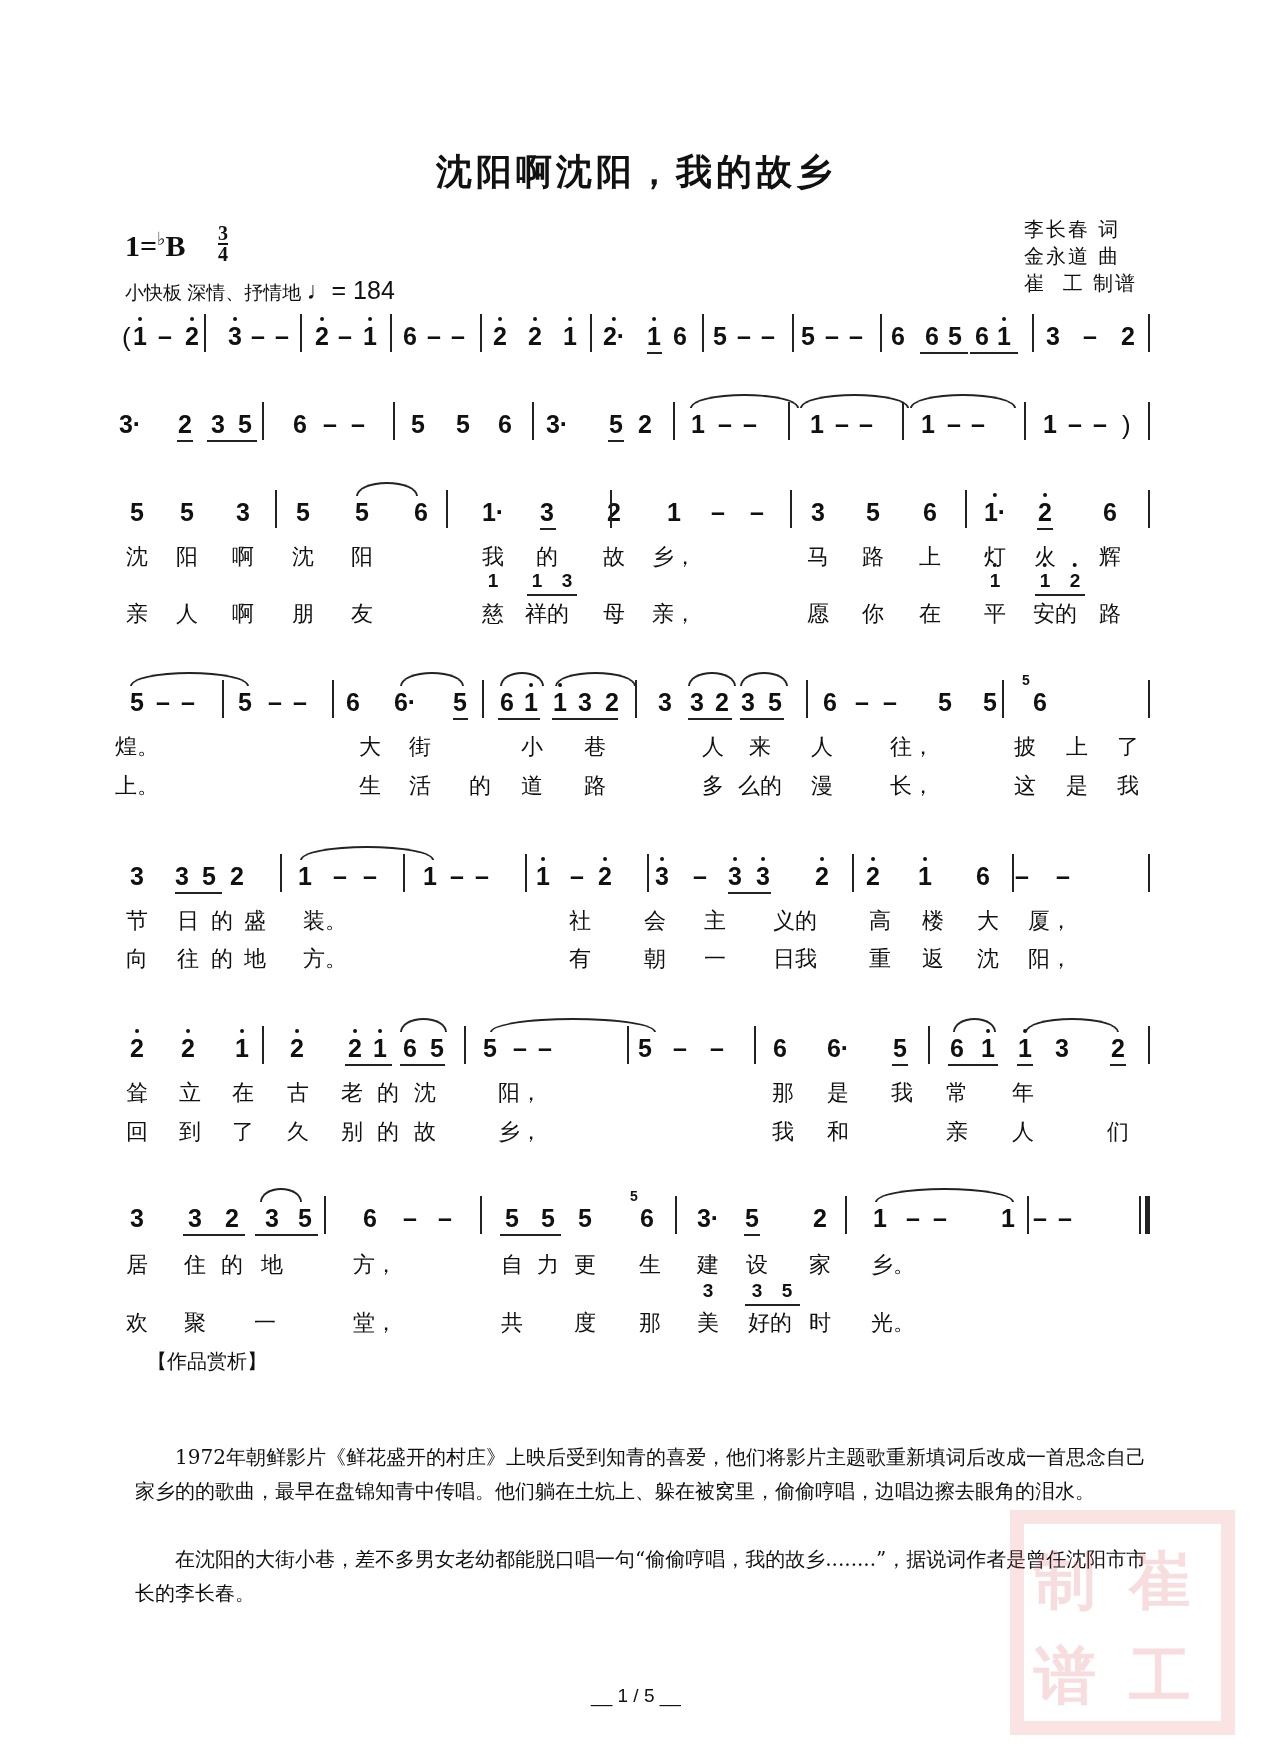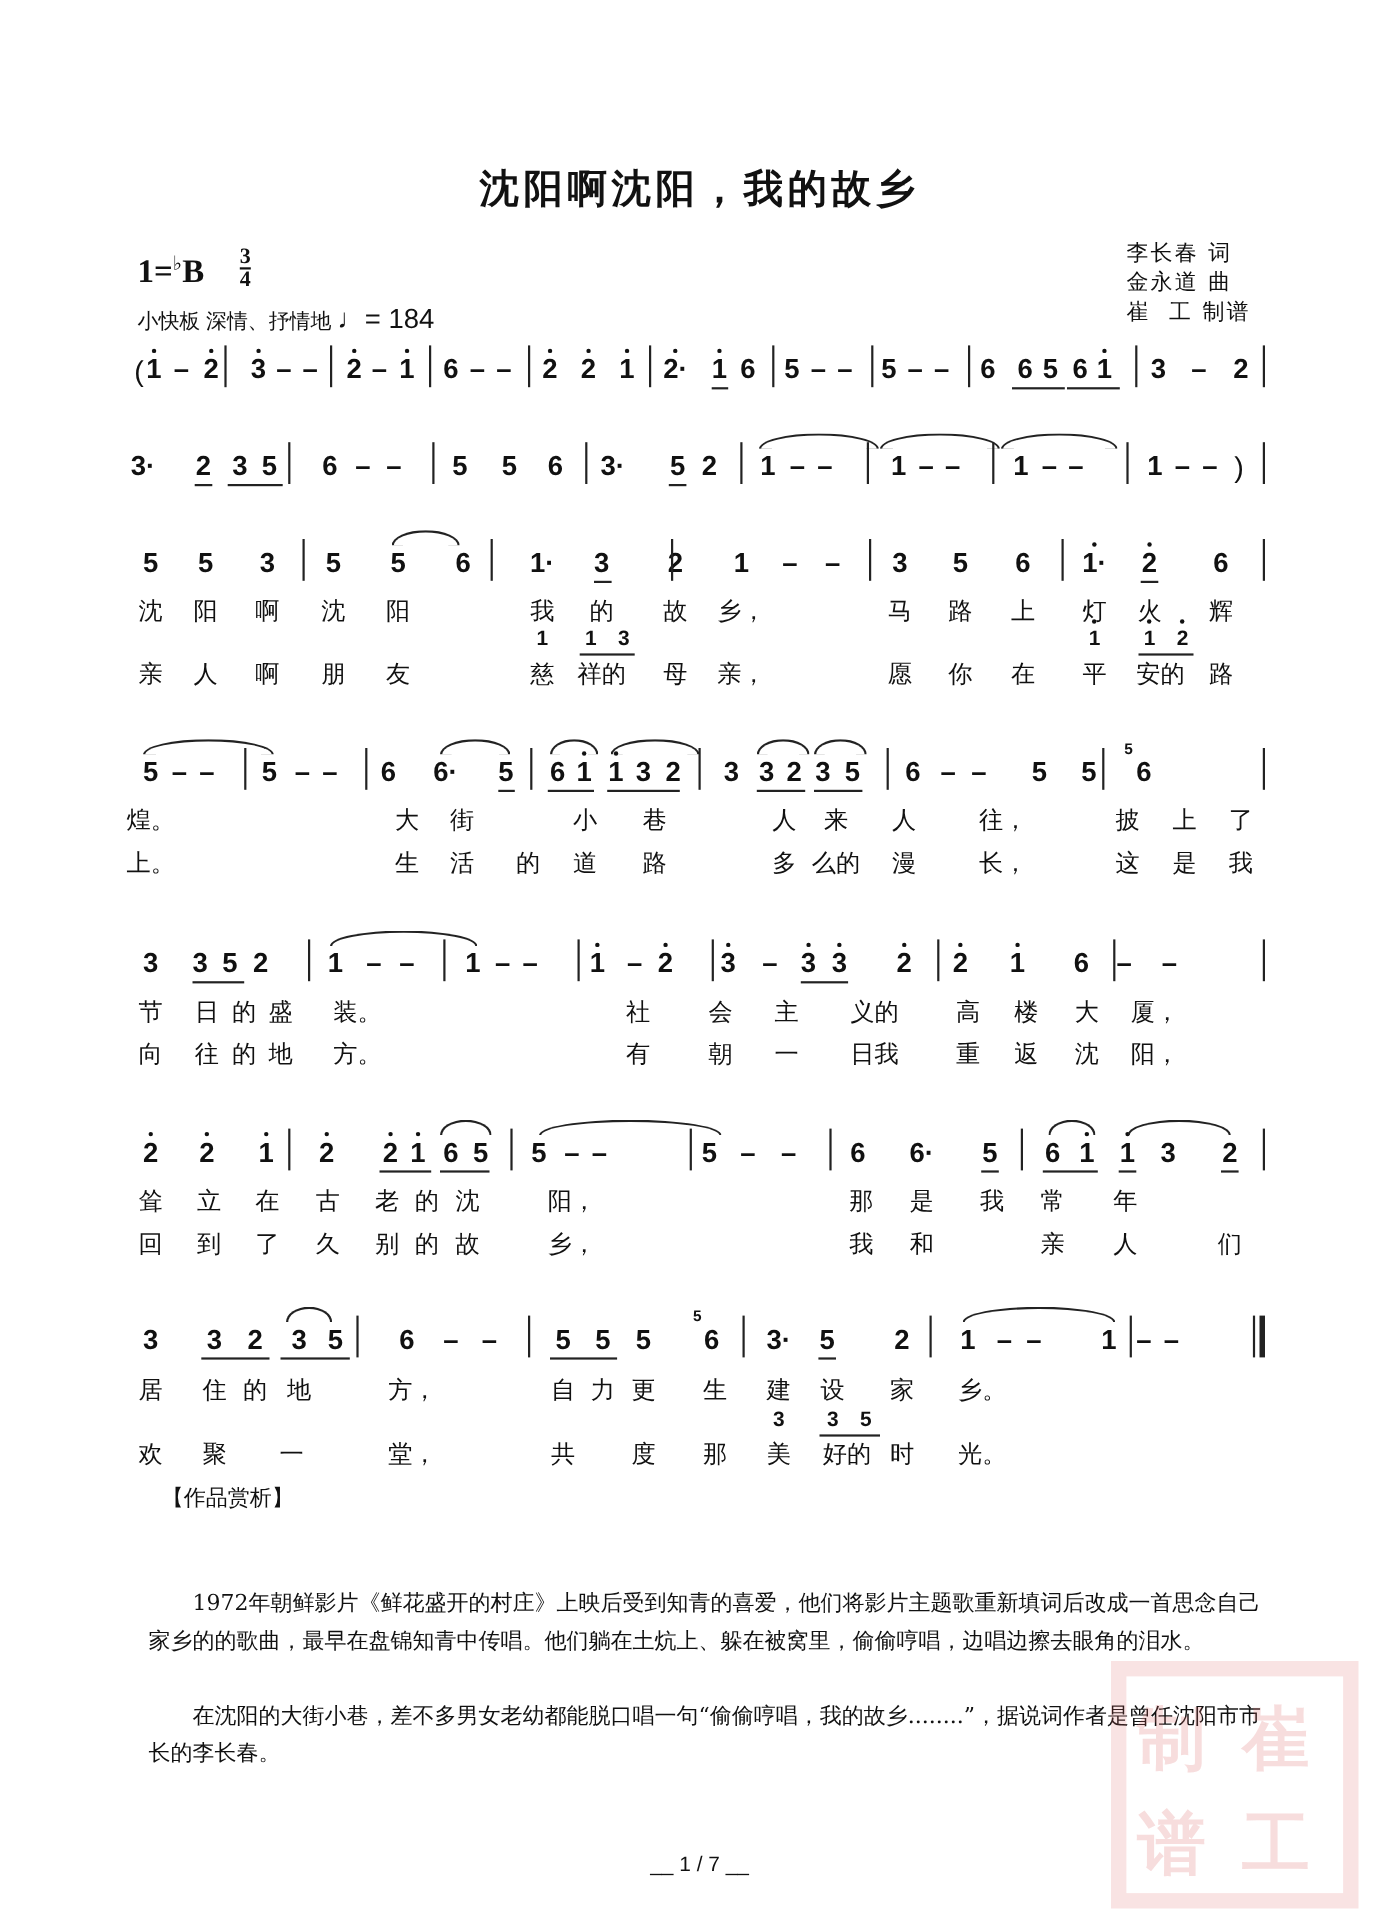--- a/index.html
+++ b/index.html
@@ -469,13 +469,13 @@
 <div class="para" style="top:1440px;">　　1972年朝鲜影片《鲜花盛开的村庄》上映后受到知青的喜爱，他们将影片主题歌重新填词后改成一首思念自己家乡的的歌曲，最早在盘锦知青中传唱。他们躺在土炕上、躲在被窝里，偷偷哼唱，边唱边擦去眼角的泪水。</div>
 <div class="para" style="top:1542px;">　　在沈阳的大街小巷，差不多男女老幼都能脱口唱一句“偷偷哼唱，我的故乡........”，据说词作者是曾任沈阳市市长的李长春。</div>
 
 <div class="abs stamp">
   <span style="left:10px;top:15px;">制</span>
   <span style="left:105px;top:15px;">崔</span>
   <span style="left:10px;top:110px;">谱</span>
   <span style="left:105px;top:110px;">工</span>
 </div>
 
-<div class="abs footer">__ 1 / 7 __</div>
+<div class="abs footer">__ 1 / 5 __</div>
 
 </body></html>

